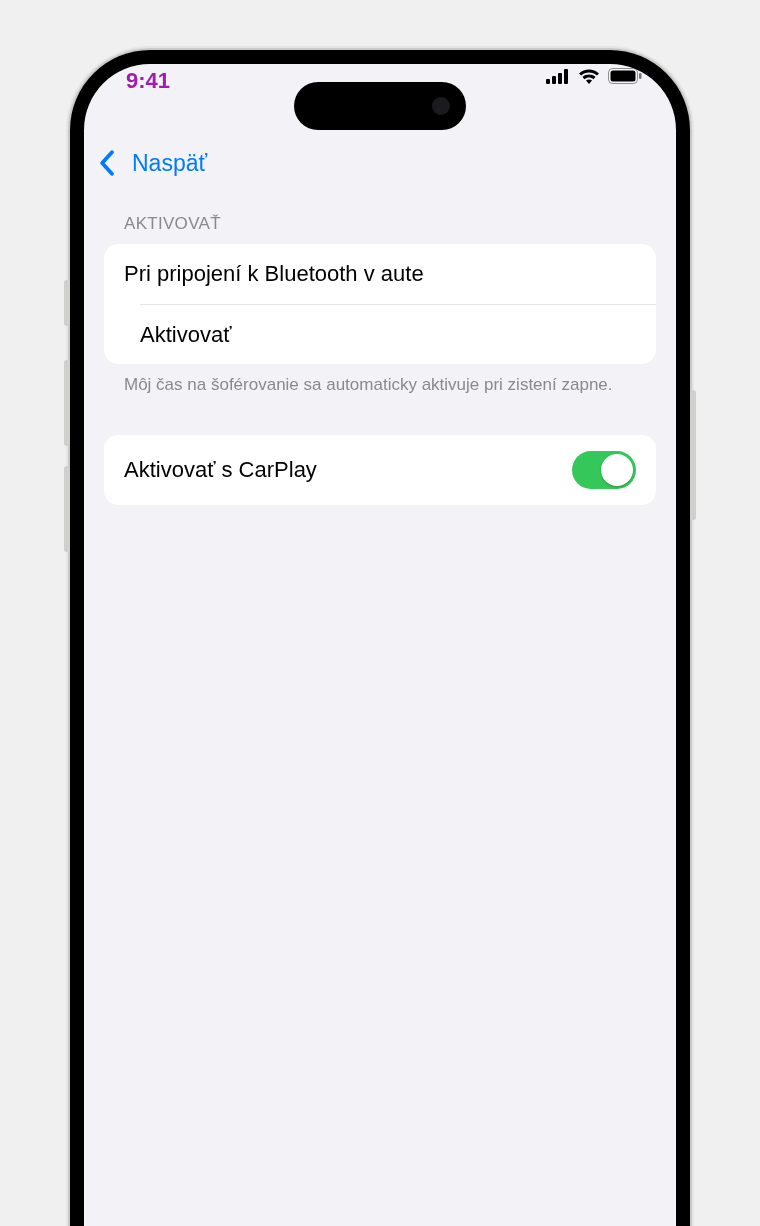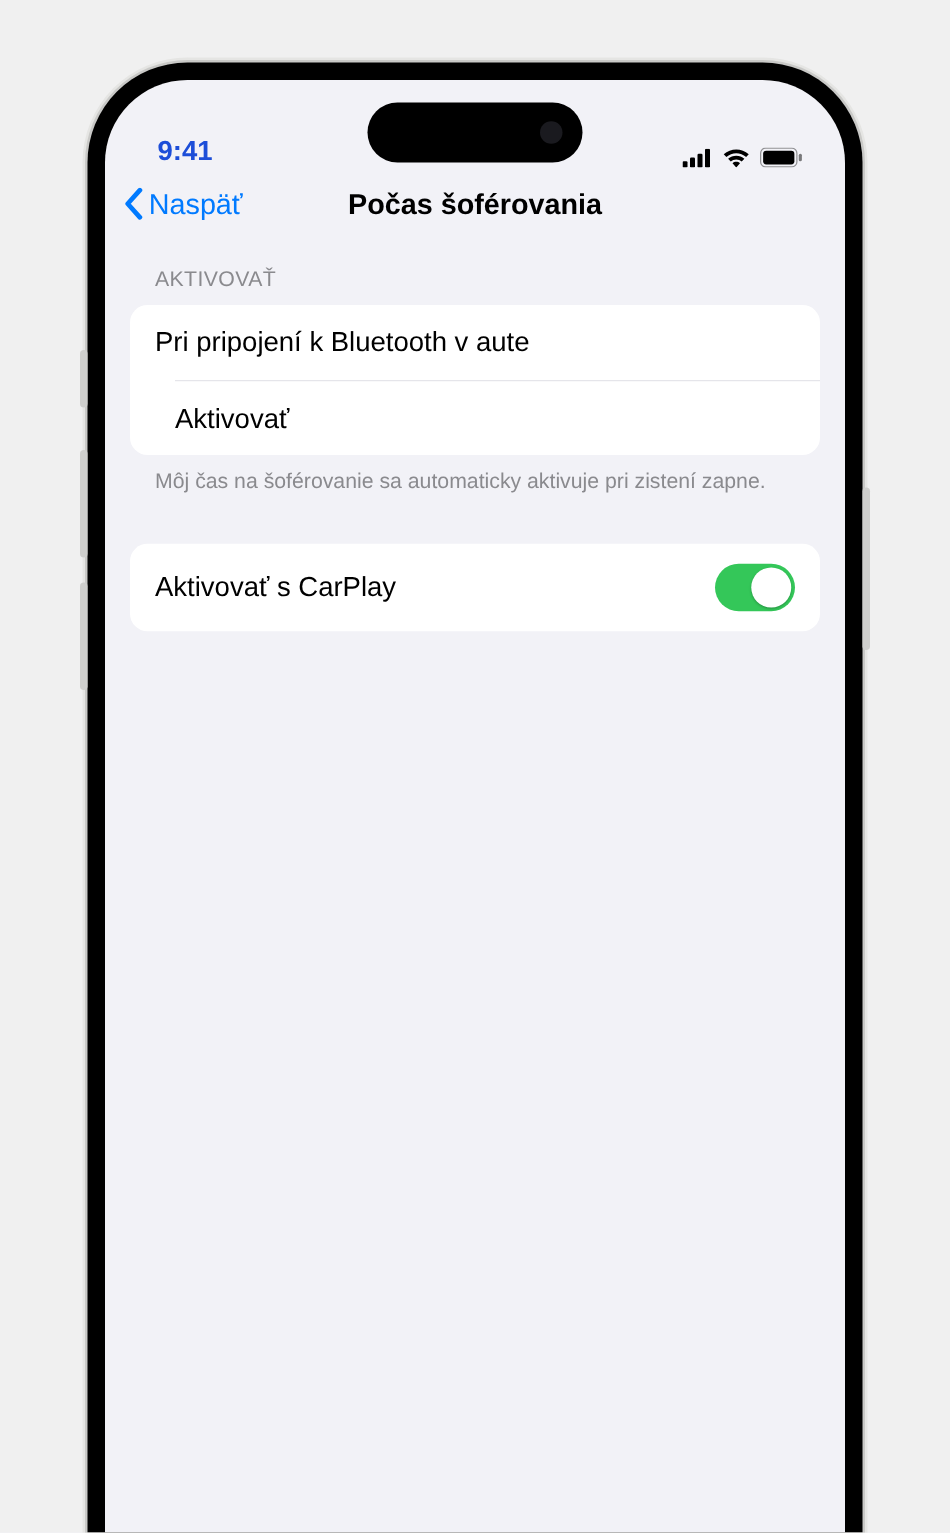--- a/index.html
+++ b/index.html
@@ -58,41 +58,41 @@
     transform: translateY(-50%);
     width: 18px;
     height: 18px;
     background: #1a1a1f;
     border-radius: 50%;
   }
   .status-bar {
     height: 70px;
     display: flex;
     justify-content: space-between;
-    align-items: flex-end;
-    padding: 20px 34px 0 42px;
+    align-items: flex-start;
+    padding: 4px 34px 0 42px;
     font-size: 22px;
     font-weight: 600;
-    color: #1d4ed8;
+    color: #a21caf;
   }
   .status-icons { display: flex; align-items: center; gap: 8px; }
   .status-icons svg { display: block; }
   .nav-bar {
     height: 58px;
     display: flex;
     align-items: center;
     position: relative;
     padding: 0 14px;
   }
   .back-btn {
     display: flex;
     align-items: center;
     color: #007aff;
     font-size: 23px;
-    gap: 4px;
+    gap: 17px;
   }
   .nav-title {
     position: absolute;
     left: 50%;
     transform: translateX(-50%);
     font-size: 23px;
     font-weight: 600;
     color: #000;
   }
   .content { padding: 22px 20px 0 20px; }
@@ -178,21 +178,20 @@
       </div>
     </div>
 
     <div class="nav-bar">
       <div class="back-btn">
         <svg width="17" height="26" viewBox="0 0 14 24">
             <path d="M12 2 L3 12 L12 22" stroke="#007aff" stroke-width="3.5" fill="none" stroke-linecap="round" stroke-linejoin="round"></path>
           </svg>
         <span>Naspäť</span>
       </div>
-      <div class="nav-title">Počas šoférovania</div>
     </div>
 
     <div class="content">
 
       <div class="section-header">AKTIVOVAŤ</div>
       <div class="group">
         <div class="row">
           <span>Pri pripojení k Bluetooth v aute</span>
         </div>
         <div class="row">

